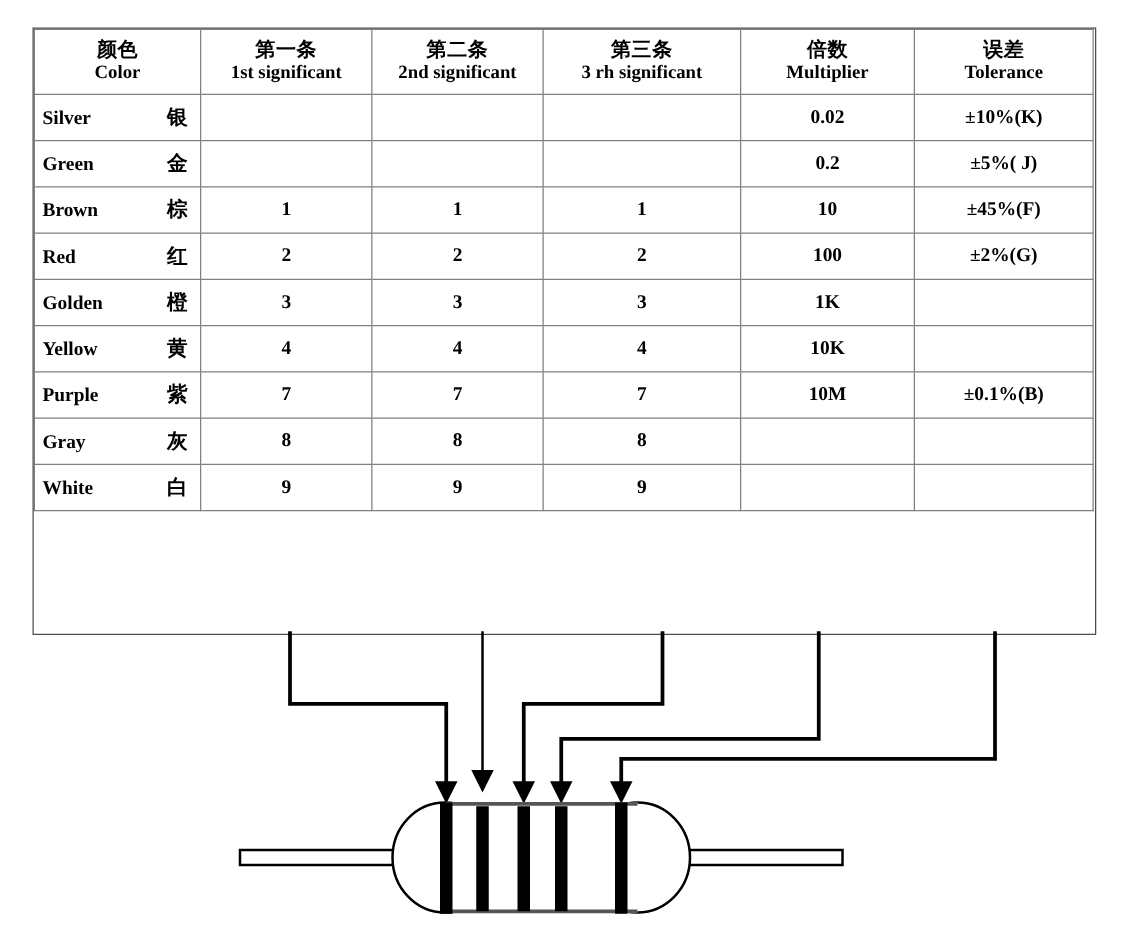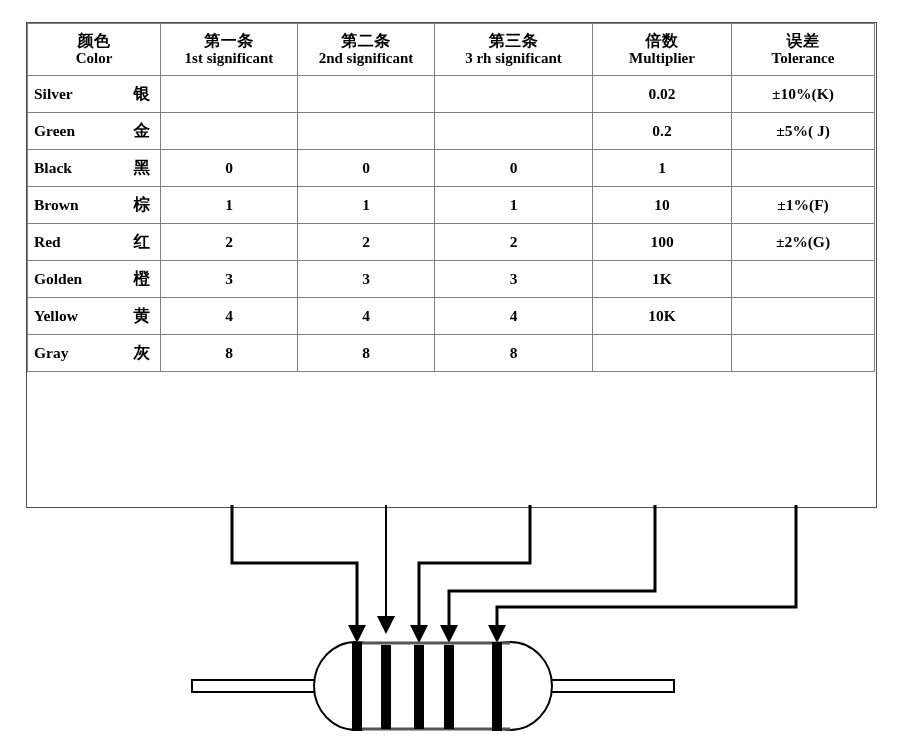--- a/index.html
+++ b/index.html
@@ -170,42 +170,29 @@
           </td>
           <td></td>
           <td></td>
           <td></td>
           <td>0.2</td>
           <td>±5%( J)</td>
         </tr>
         <tr>
           <td class="color-cell">
             <span class="wrap">
-              <span class="en-name">Black</span>
-              <span class="cn-name">黑</span>
-            </span>
-          </td>
-          <td>0</td>
-          <td>0</td>
-          <td>0</td>
-          <td>1</td>
-          <td></td>
-        </tr>
-        <tr>
-          <td class="color-cell">
-            <span class="wrap">
               <span class="en-name">Brown</span>
               <span class="cn-name">棕</span>
             </span>
           </td>
           <td>1</td>
           <td>1</td>
           <td>1</td>
           <td>10</td>
-          <td>±1%(F)</td>
+          <td>±45%(F)</td>
         </tr>
         <tr>
           <td class="color-cell">
             <span class="wrap">
               <span class="en-name">Red</span>
               <span class="cn-name">红</span>
             </span>
           </td>
           <td>2</td>
           <td>2</td>
@@ -235,27 +222,53 @@
           </td>
           <td>4</td>
           <td>4</td>
           <td>4</td>
           <td>10K</td>
           <td></td>
         </tr>
         <tr>
           <td class="color-cell">
             <span class="wrap">
+              <span class="en-name">Purple</span>
+              <span class="cn-name">紫</span>
+            </span>
+          </td>
+          <td>7</td>
+          <td>7</td>
+          <td>7</td>
+          <td>10M</td>
+          <td>±0.1%(B)</td>
+        </tr>
+        <tr>
+          <td class="color-cell">
+            <span class="wrap">
               <span class="en-name">Gray</span>
               <span class="cn-name">灰</span>
             </span>
           </td>
           <td>8</td>
           <td>8</td>
           <td>8</td>
+          <td></td>
+          <td></td>
+        </tr>
+        <tr>
+          <td class="color-cell">
+            <span class="wrap">
+              <span class="en-name">White</span>
+              <span class="cn-name">白</span>
+            </span>
+          </td>
+          <td>9</td>
+          <td>9</td>
+          <td>9</td>
           <td></td>
           <td></td>
         </tr>
       </tbody>
   </table>
   <div class="table-outer-border"></div>
 
   <svg id="diagram" viewBox="0 0 898 250" width="898" height="250">
 
     <g fill="none" stroke="#000000" stroke-width="3">

